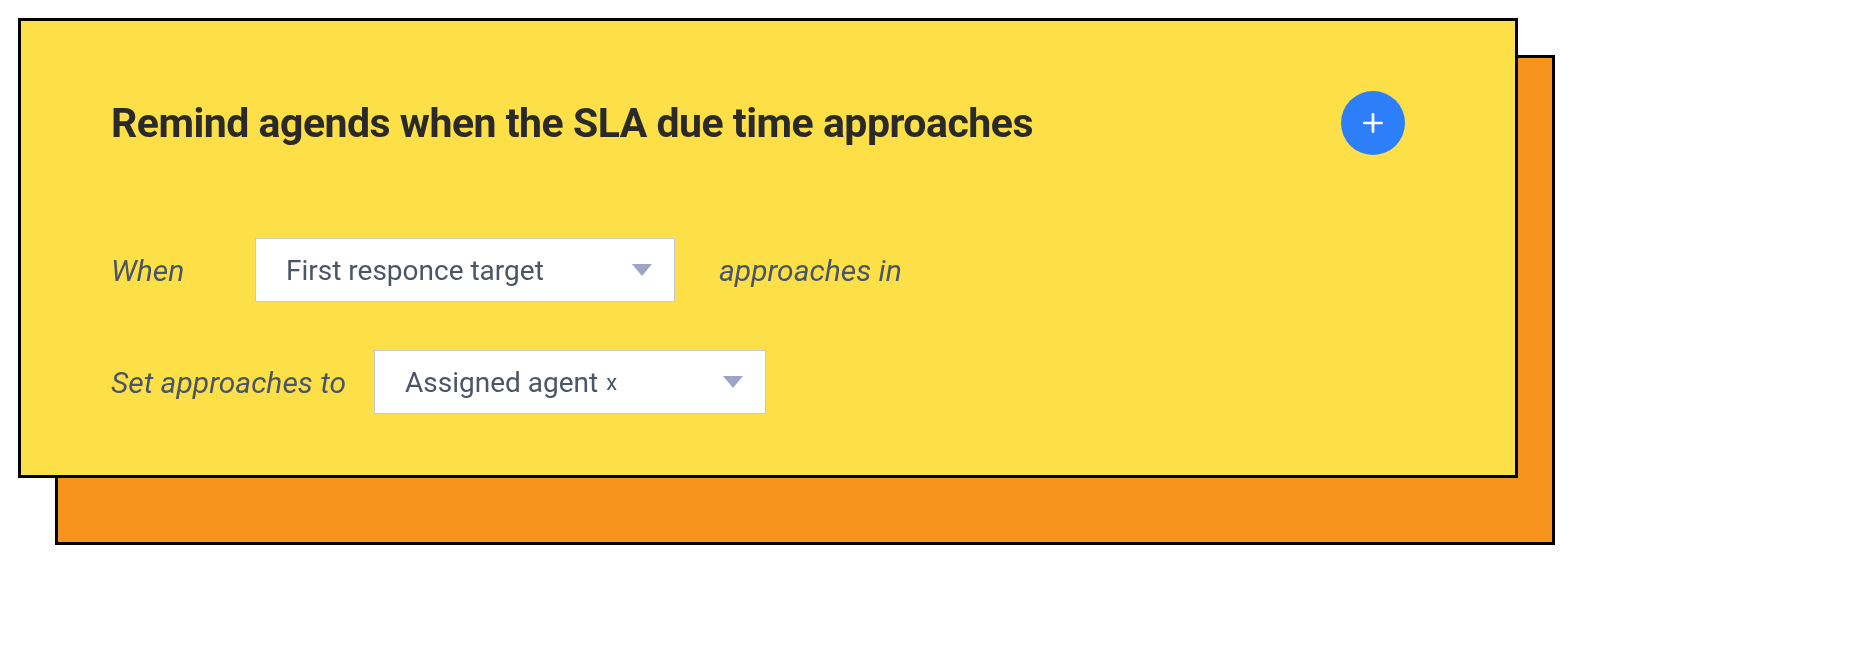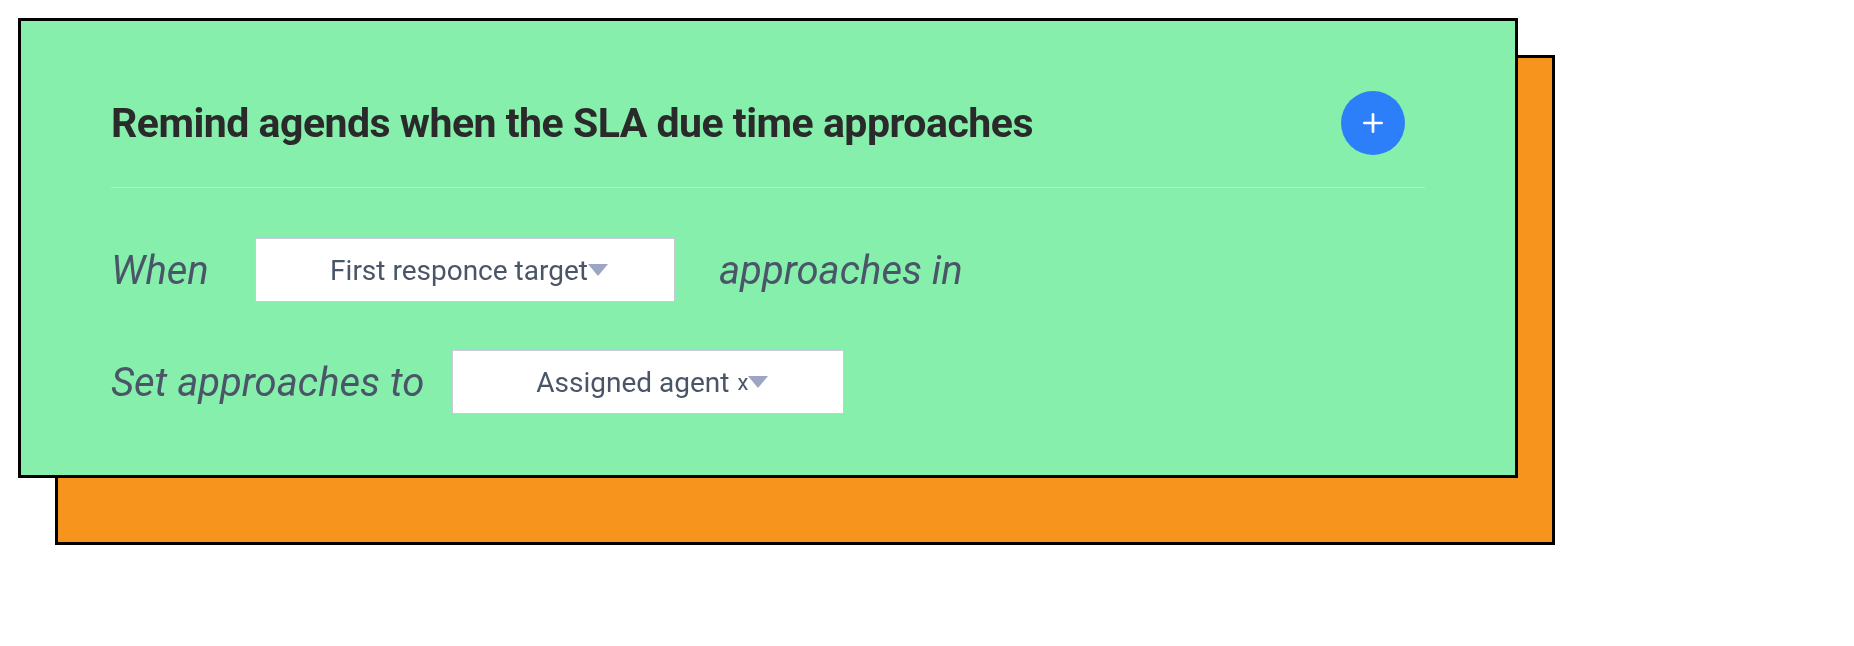--- a/index.html
+++ b/index.html
@@ -23,21 +23,21 @@
       height: 490px;
       background: #F7941D;
       border: 3px solid #000000;
     }
     .card {
       position: absolute;
       top: 18px;
       left: 18px;
       width: 1500px;
       height: 460px;
-      background: #86efac;
+      background: #fde047;
       border: 3px solid #000000;
       padding: 70px 90px 50px 90px;
     }
     .header-row {
       display: flex;
       justify-content: space-between;
       align-items: center;
       margin-bottom: 32px;
     }
     .card-title {
@@ -66,32 +66,32 @@
       background: #d9d9de;
       margin-bottom: 50px;
     }
     .form-row {
       display: flex;
       align-items: center;
       gap: 28px;
       margin-bottom: 48px;
     }
     .field-label {
-      font-size: 40px;
+      font-size: 30px;
       font-style: italic;
       color: #4a5568;
       font-weight: 400;
     }
     .select-box {
       border: 1px solid #c8cad8;
       background: #ffffff;
       height: 64px;
       display: flex;
       align-items: center;
-      justify-content: center;
+      justify-content: space-between;
       padding: 0 22px 0 30px;
       cursor: pointer;
     }
     .select-value {
       font-size: 28px;
       color: #4a5568;
       font-weight: 400;
     }
     .dropdown-caret {
       width: 0;

